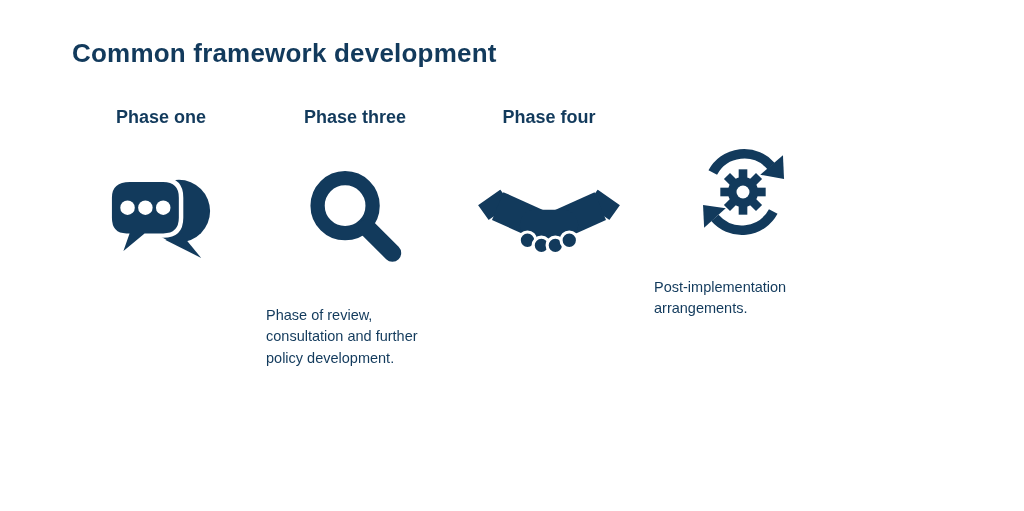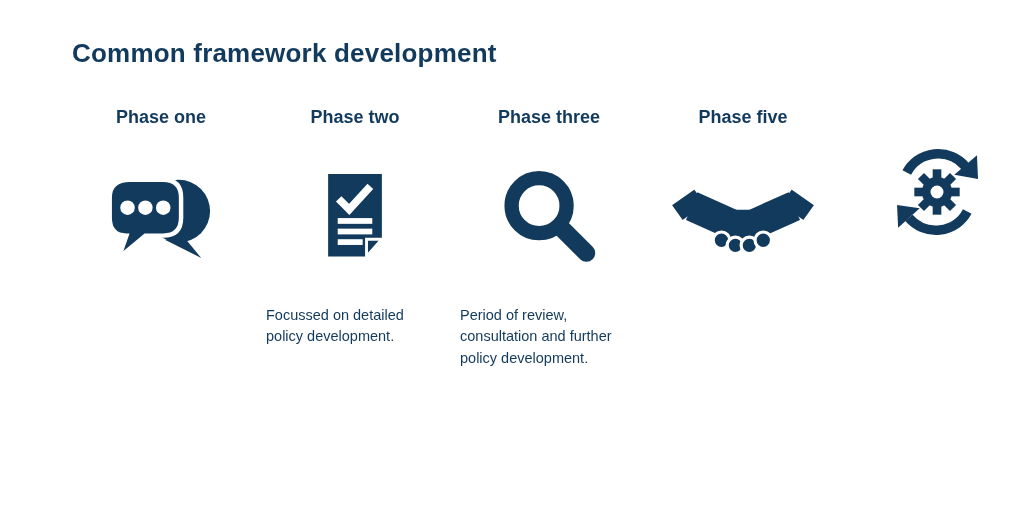--- a/index.html
+++ b/index.html
@@ -72,48 +72,34 @@
           </g>
           <g fill="#ffffff">
             <circle cx="22" cy="35" r="6.5"></circle>
             <circle cx="38" cy="35" r="6.5"></circle>
             <circle cx="54" cy="35" r="6.5"></circle>
           </g>
         </svg>
       </div>
     </div>
 
-    <div class="phase">
-      <div class="phase-label">Phase two</div>
-      <div class="icon-box">
-        <svg width="96" height="110" viewBox="0 0 100 104" aria-hidden="true">
-          <path d="M22,4 H78 V72 L62,90 H22 Z" fill="currentColor"></path>
-          <polygon points="62,72 78,72 62,90" fill="currentColor" stroke="#ffffff" stroke-width="3"></polygon>
-          <polyline points="33,30 44,41 66,17" fill="none" stroke="#ffffff" stroke-width="8"></polyline>
-          <rect x="32" y="50" width="36" height="6" fill="#ffffff"></rect>
-          <rect x="32" y="61" width="36" height="6" fill="#ffffff"></rect>
-          <rect x="32" y="72" width="26" height="6" fill="#ffffff"></rect>
-        </svg>
-      </div>
-      <div class="desc">Focussed on detailed policy development.</div>
-    </div>
 
     <div class="phase">
       <div class="phase-label">Phase three</div>
       <div class="icon-box">
         <svg width="110" height="110" viewBox="0 0 100 100" aria-hidden="true">
           <circle cx="41" cy="37" r="25" fill="none" stroke="currentColor" stroke-width="13"></circle>
           <line x1="61" y1="57" x2="84" y2="80" stroke="currentColor" stroke-width="16" stroke-linecap="round"></line>
         </svg>
       </div>
-      <div class="desc">Period of review, consultation and further policy development.</div>
+      <div class="desc">Phase of review, consultation and further policy development.</div>
     </div>
 
     <div class="phase">
-      <div class="phase-label">Phase five</div>
+      <div class="phase-label">Phase four</div>
       <div class="icon-box">
         <svg width="152" height="92" viewBox="0 0 120 72" aria-hidden="true">
           <g fill="currentColor">
             <polygon points="2,24 22,10 32,24 12,38" stroke="#ffffff" stroke-width="3"></polygon>
             <polygon points="118,24 98,10 88,24 108,38" stroke="#ffffff" stroke-width="3"></polygon>
             <polygon points="24,14 64,32 55,54 15,36"></polygon>
             <polygon points="96,14 56,32 65,54 105,36"></polygon>
             <rect x="37" y="28" width="46" height="24" rx="12"></rect>
             <circle cx="43" cy="52" r="6.5" stroke="#ffffff" stroke-width="2.5"></circle>
             <circle cx="54" cy="56" r="6.5" stroke="#ffffff" stroke-width="2.5"></circle>
@@ -136,16 +122,17 @@
             <polygon points="34,65 14,83 13,62"></polygon>
             <rect x="46" y="29" width="8" height="42"></rect>
             <rect x="46" y="29" width="8" height="42" transform="rotate(45 50 50)"></rect>
             <rect x="46" y="29" width="8" height="42" transform="rotate(90 50 50)"></rect>
             <rect x="46" y="29" width="8" height="42" transform="rotate(135 50 50)"></rect>
             <circle cx="50" cy="50" r="14"></circle>
           </g>
           <circle cx="50" cy="50" r="6" fill="#ffffff"></circle>
         </svg>
       </div>
+      <div class="desc">Post-implementation arrangements.</div>
     </div>
 
   </div>
 </div>
 
 </body></html>

